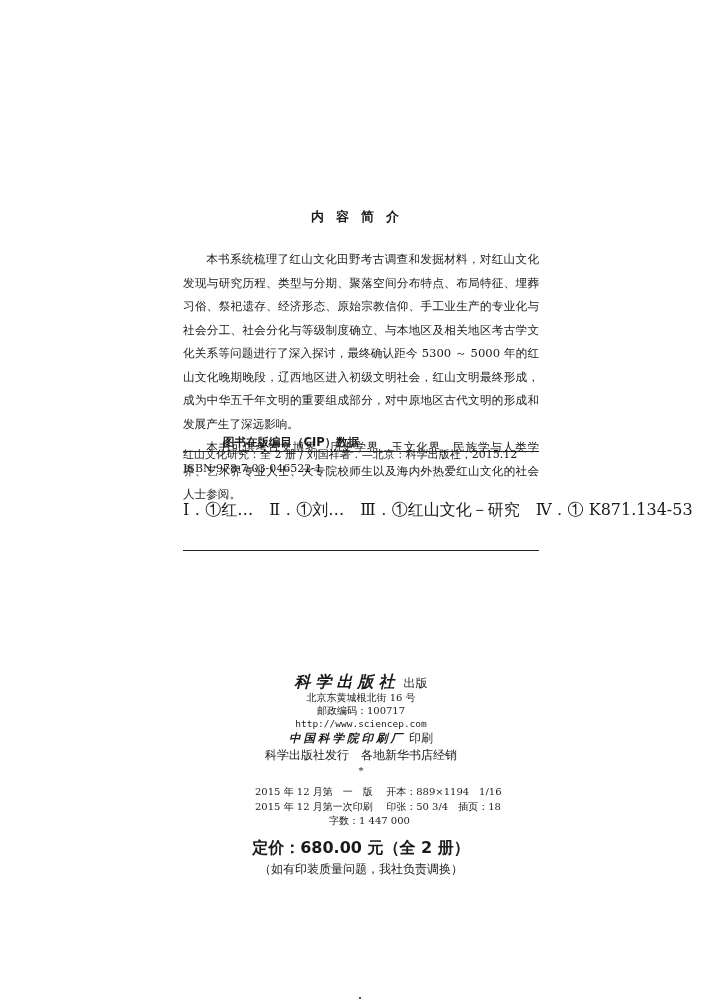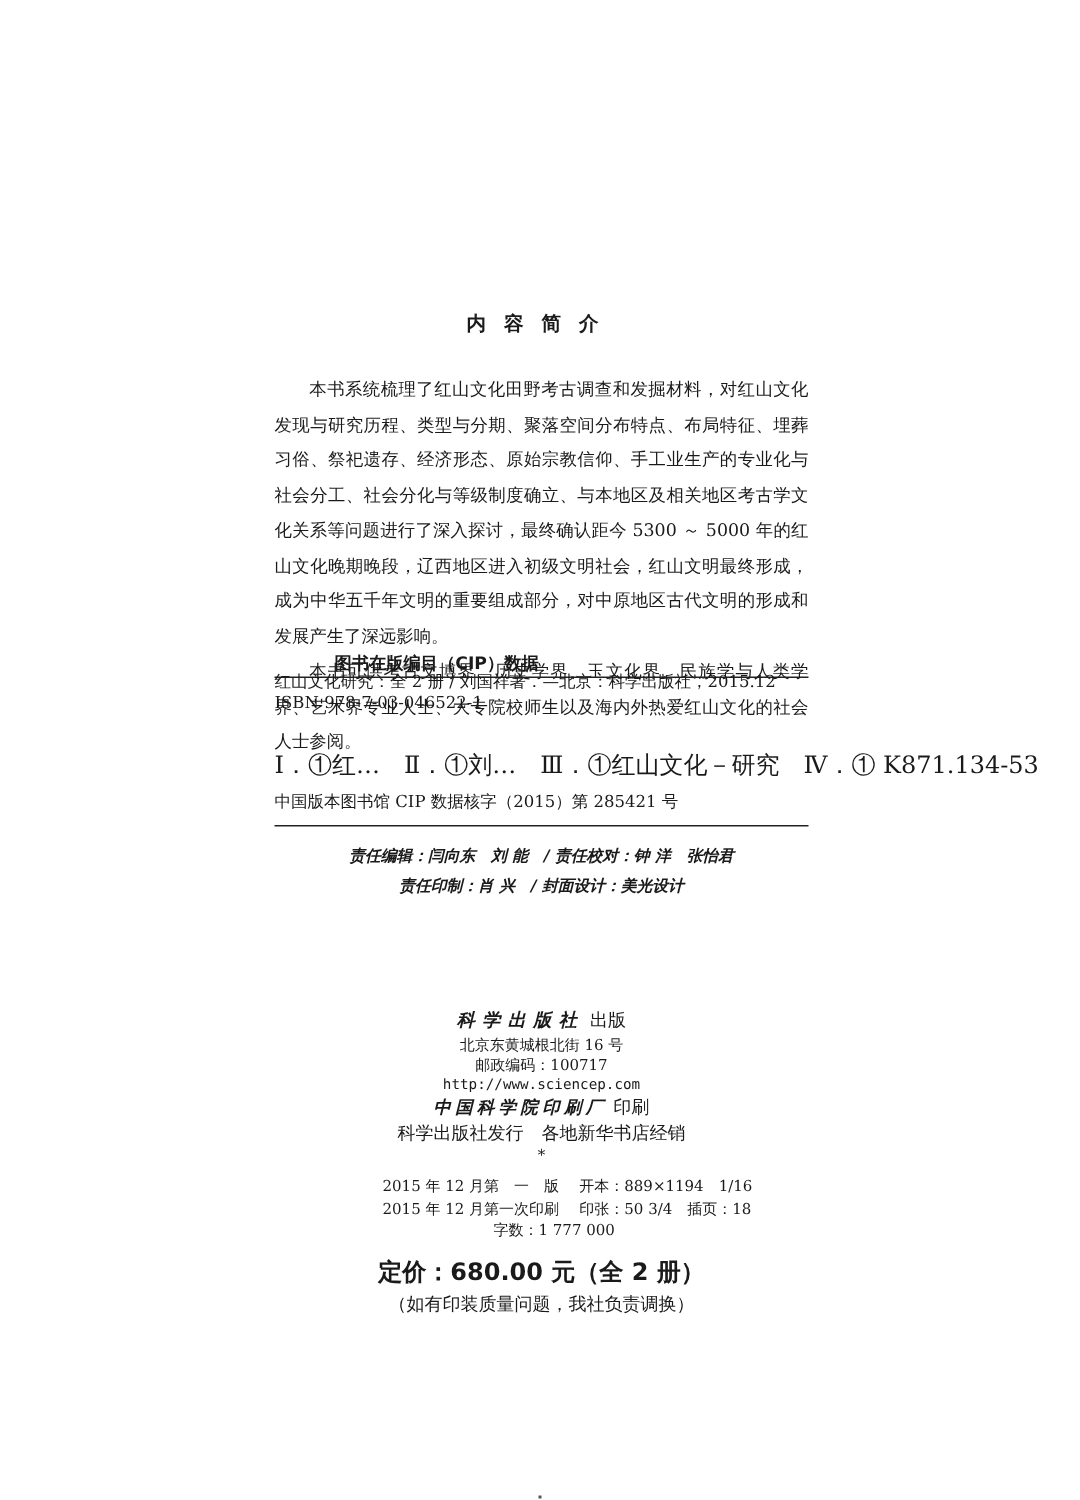--- a/index.html
+++ b/index.html
@@ -17,21 +17,21 @@
   .rule { position:absolute; left:183px; width:356px; height:0; border-top:1.5px solid #222; }
   .cip-body { top:448px; font-size:11px; line-height:14px; }
   .cip-body .line { white-space:nowrap; }
   .cip-class { top:503px; font-size:16px; line-height:14px; white-space:nowrap; }
   .cip-num { top:528px; font-size:11px; line-height:14px; white-space:nowrap; }
   .credits { top:561px; text-align:center; font-size:10.5px; line-height:20px;
              font-style:italic; font-weight:bold; }
   .credits .line { white-space:nowrap; }
   .pub { position:absolute; left:183px; width:356px; text-align:center; white-space:nowrap; }
   .pub-name { top:672px; font-size:12px; }
-  .pub-name .brand { font-style:italic; font-weight:bold; letter-spacing:5px; font-size:12px; }
+  .pub-name .brand { font-style:italic; font-weight:bold; letter-spacing:5px; font-size:16px; }
   .pub-addr { top:691px; font-size:10px; line-height:13px; }
   .pub-url { font-family:"DejaVu Sans Mono","Liberation Mono",monospace; font-size:9.5px; }
   .printer { top:730px; font-size:12px; }
   .printer .brand { font-style:italic; font-weight:bold; letter-spacing:3px; font-size:11.5px; }
   .dist { top:747px; font-size:12px; font-family:"DejaVu Sans","Liberation Sans",sans-serif; }
   .star { top:765px; font-size:10px; }
   .edition { position:absolute; left:255px; top:785px; font-size:10px; line-height:14.5px; white-space:nowrap; }
   .edition .row span { display:inline-block; }
   .edition .c1 { width:128px; }
   .price { top:838px; font-size:16px; font-family:"DejaVu Sans","Liberation Sans",sans-serif; font-weight:bold; }
@@ -52,28 +52,23 @@
 
   <div class="block cip-head">图书在版编目（CIP）数据</div>
   <div class="rule" style="top:451px;"></div>
 
   <div class="block cip-body">
     <div class="line">红山文化研究：全 2 册 / 刘国祥著．—北京：科学出版社，2015.12</div>
     <div class="line">ISBN 978-7-03-046522-1</div>
   </div>
 
   <div class="block cip-class">Ⅰ．①红…　Ⅱ．①刘…　Ⅲ．①红山文化－研究　Ⅳ．① K871.134-53</div>
-  <div class="block cip-num">中国版本图书馆 CIP 数据核字（2015）第 285421 号</div>
 
   <div class="rule" style="top:550px;"></div>
 
-  <div class="block credits">
-    <div class="line">责任编辑：闫向东　刘 能　/ 责任校对：钟 洋　张怡君</div>
-    <div class="line">责任印制：肖 兴　/ 封面设计：美光设计</div>
-  </div>
 
   <div class="pub pub-name">
     <span class="brand">科学出版社</span>
     <span>出版</span>
   </div>
 
   <div class="pub pub-addr">
     <div>北京东黄城根北街 16 号</div>
     <div>邮政编码：100717</div>
     <div class="pub-url">http://www.sciencep.com</div>
@@ -91,21 +86,21 @@
   <div class="edition">
     <div class="row">
       <span class="c1">2015 年 12 月第　一　版</span>
       <span>开本：889×1194　1/16</span>
     </div>
     <div class="row">
       <span class="c1">2015 年 12 月第一次印刷</span>
       <span>印张：50 3/4　插页：18</span>
     </div>
     <div class="row" style="padding-left:74px;">
-      <span>字数：1 777 000</span>
+      <span>字数：1 447 000</span>
     </div>
   </div>
 
   <div class="pub price">定价：680.00 元（全 2 册）</div>
   <div class="pub note">（如有印装质量问题，我社负责调换）</div>
 
   <div class="dot"></div>
 </div>
 
 </body></html>

